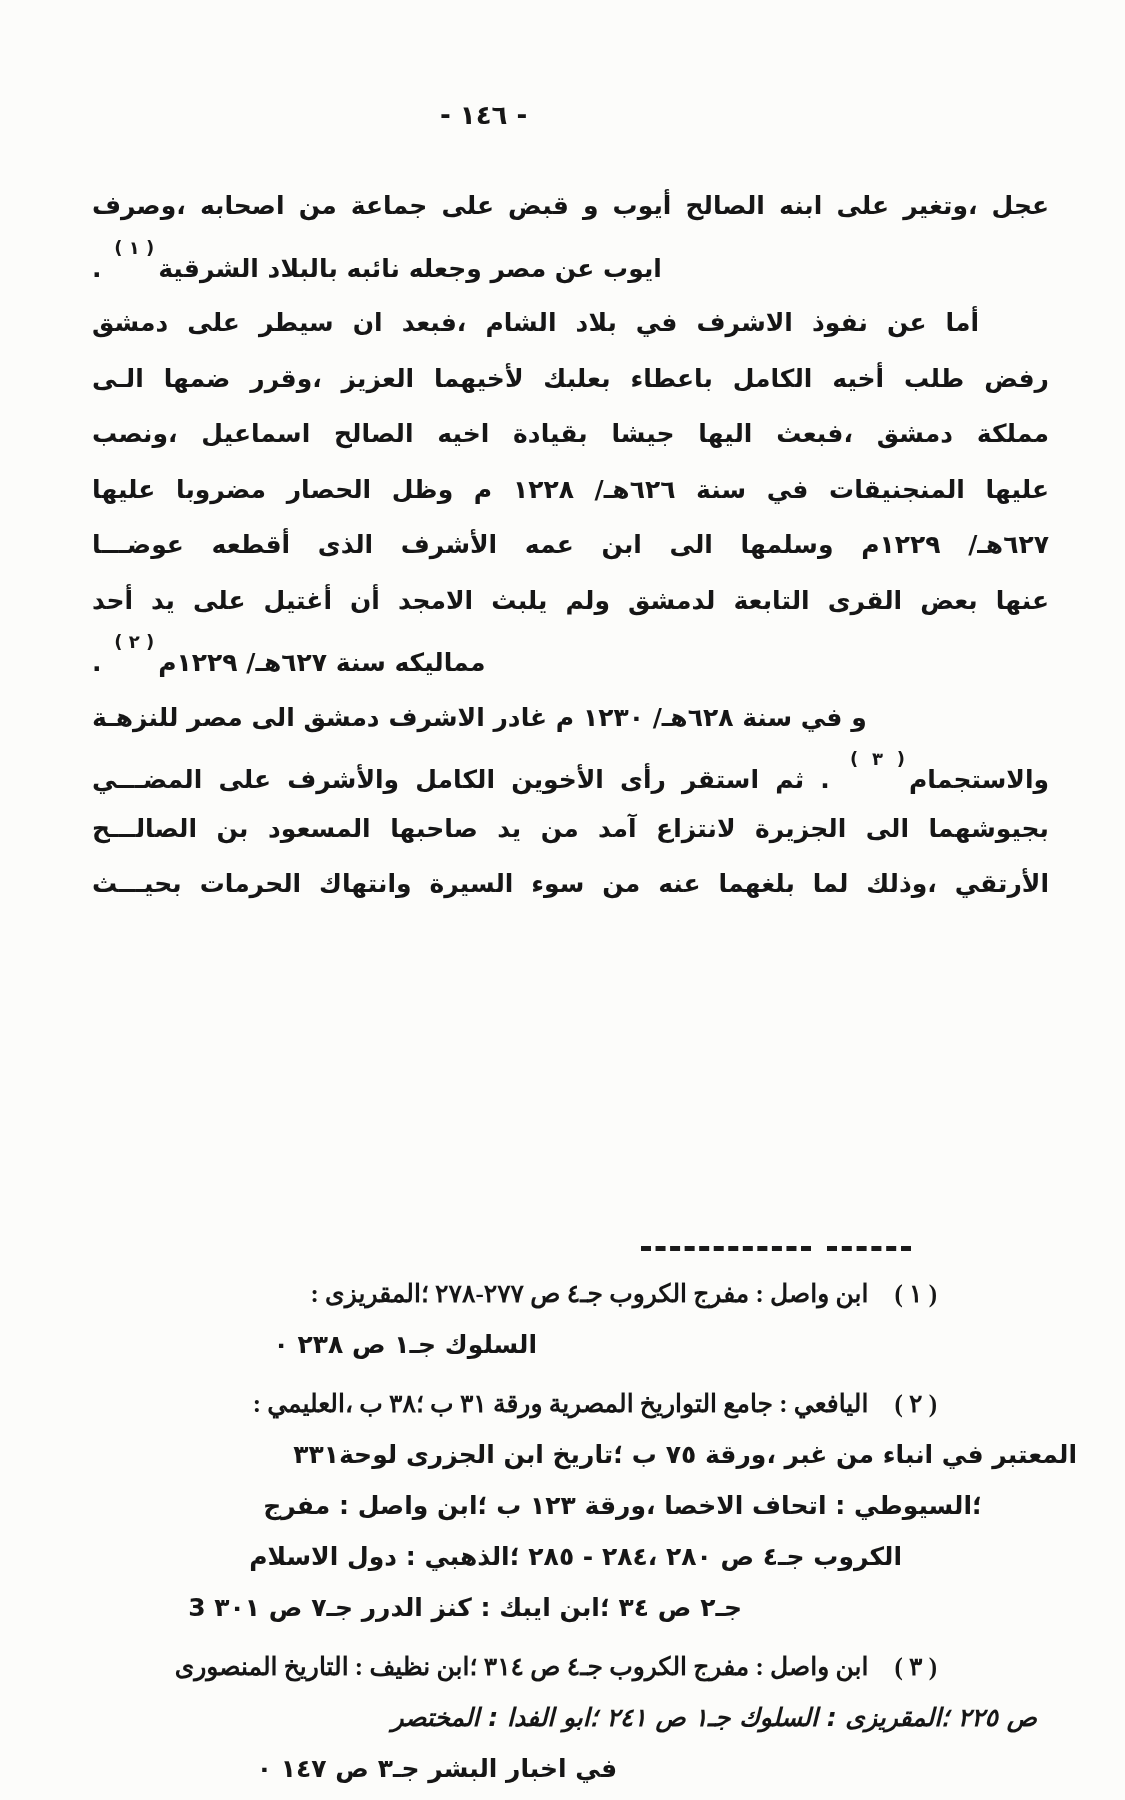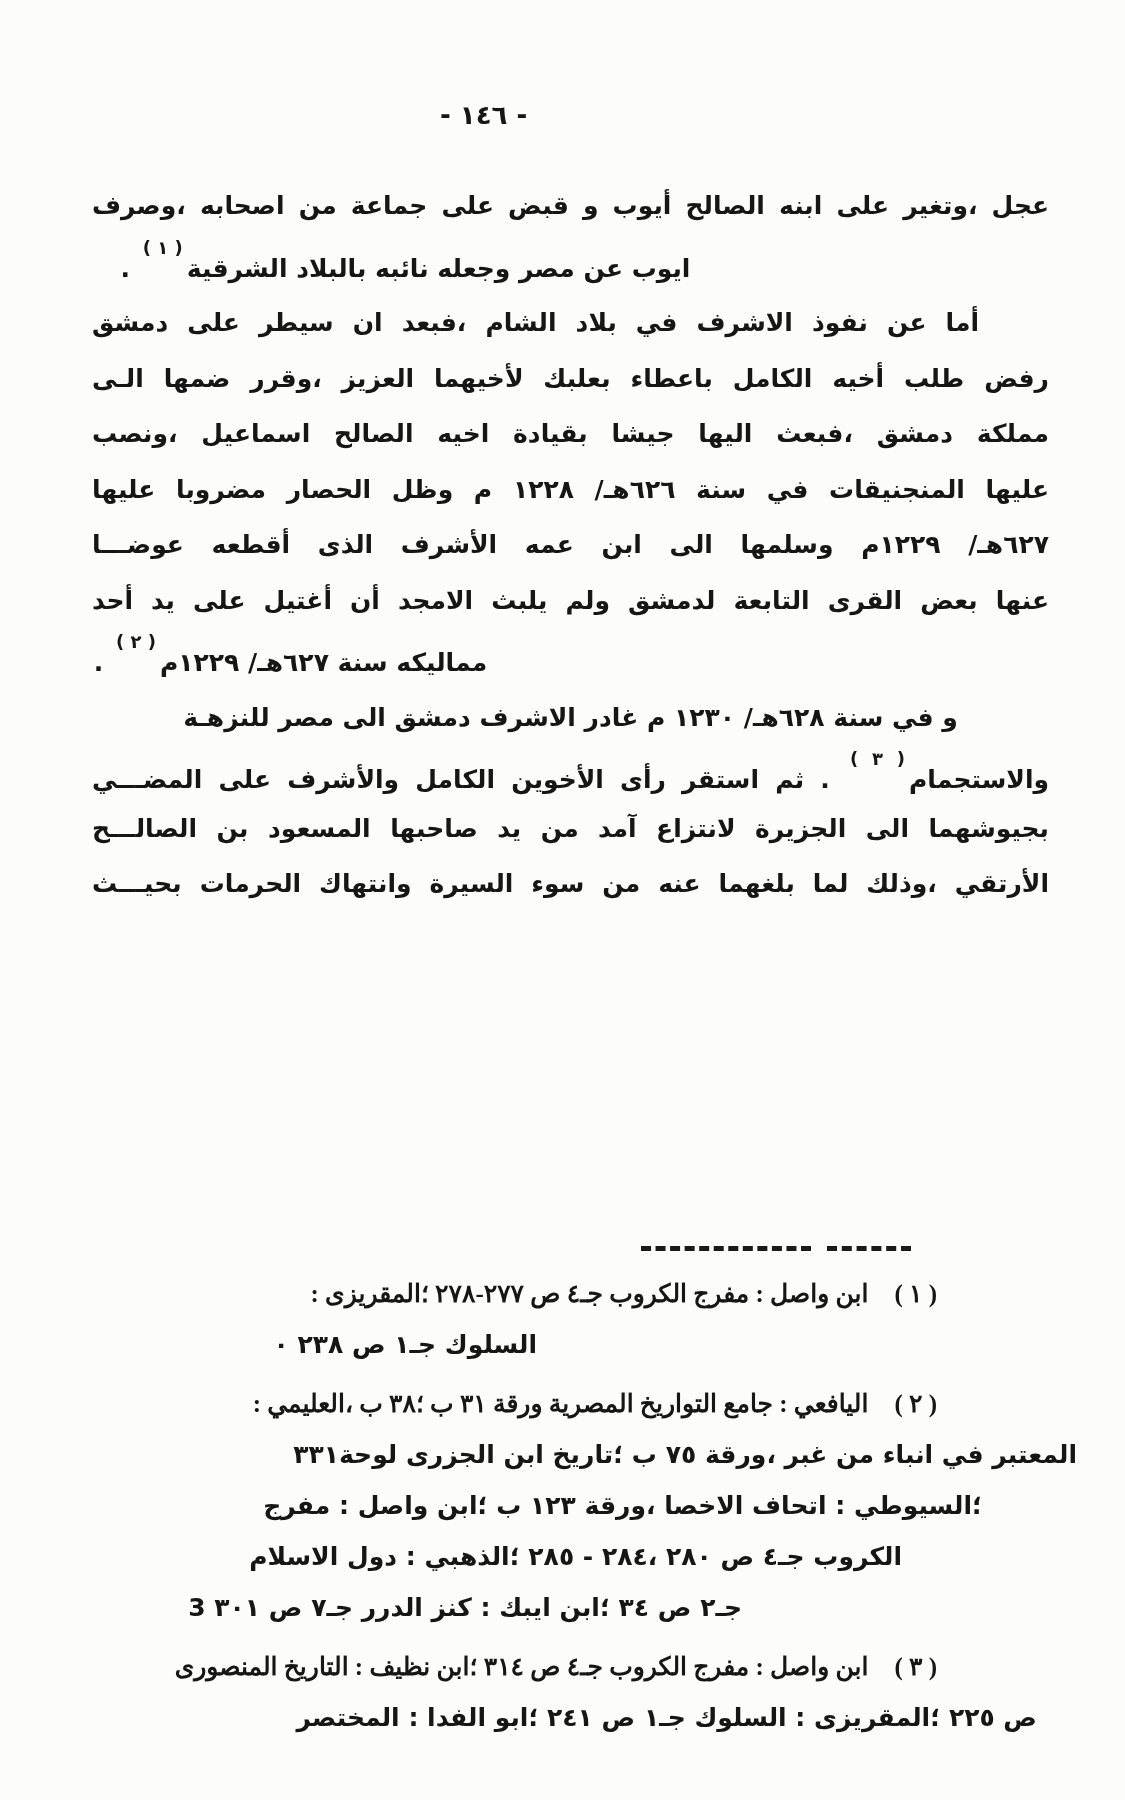--- a/index.html
+++ b/index.html
@@ -23,21 +23,21 @@
   }
 
   .body-text {
     position:absolute;
     top:178px; right:76px; width:957px;
     font-size:25px; font-weight:700;
   }
   .bline {
     height:55.5px; line-height:55.5px;
     white-space:nowrap;
-    text-align:center;
+    text-align:left;
     overflow:visible;
   }
   .bline.j {
     white-space:normal;
     text-align:justify;
     text-align-last:justify;
     overflow:hidden;
   }
   .pgap { margin-top:6px; }
   .pr70  { padding-right:70px; }
@@ -70,21 +70,21 @@
     white-space:nowrap;
     text-align:right;
   }
   .fn-marker { margin-left:26px; }
   .fl-first  { padding-right:100px;font-family:Liberation Serif, serif; }
   .fpr500 { padding-right:500px; }
   .fmneg  { margin-right:-40px; }
   .fpr55  { padding-right:55px; }
   .fpr135 { padding-right:135px; }
   .fpr295 { padding-right:295px; }
-  .fpr0   { padding-right:0; }
+  .fpr0   { padding-right:0;font-style:italic; }
   .fpr420 { padding-right:420px; }
 </style>
 </head>
 <body>
 
 <div class="page">
 
   <div class="page-number">- ١٤٦ -</div>
 
   <div class="body-text">
@@ -119,16 +119,17 @@
       <div class="fn-line fl-first"><span class="fn-marker">( ٢ )</span><span>اليافعي : جامع التواريخ المصرية ورقة ٣١ ب ؛٣٨ ب ،العليمي :</span></div>
       <div class="fn-line fmneg"><span>المعتبر في انباء من غبر ،ورقة ٧٥ ب ؛تاريخ ابن الجزرى لوحة٣٣١</span></div>
       <div class="fn-line fpr55"><span>؛السيوطي : اتحاف الاخصا ،ورقة ١٢٣ ب ؛ابن واصل : مفرج</span></div>
       <div class="fn-line fpr135"><span>الكروب جـ٤ ص ٢٨٠ ،٢٨٤ - ٢٨٥ ؛الذهبي : دول الاسلام</span></div>
       <div class="fn-line fpr295"><span>جـ٢ ص ٣٤ ؛ابن ايبك : كنز الدرر جـ٧ ص ٣٠١ 3</span></div>
     </div>
 
     <div class="fn">
       <div class="fn-line fl-first"><span class="fn-marker">( ٣ )</span><span>ابن واصل : مفرج الكروب جـ٤ ص ٣١٤ ؛ابن نظيف : التاريخ المنصورى</span></div>
       <div class="fn-line fpr0"><span>ص ٢٢٥ ؛المقريزى : السلوك جـ١ ص ٢٤١ ؛ابو الفدا : المختصر</span></div>
+      <div class="fn-line fpr420"><span>في اخبار البشر جـ٣ ص ١٤٧ ٠</span></div>
     </div>
 
   </div>
 </div>
 
 </body></html>

